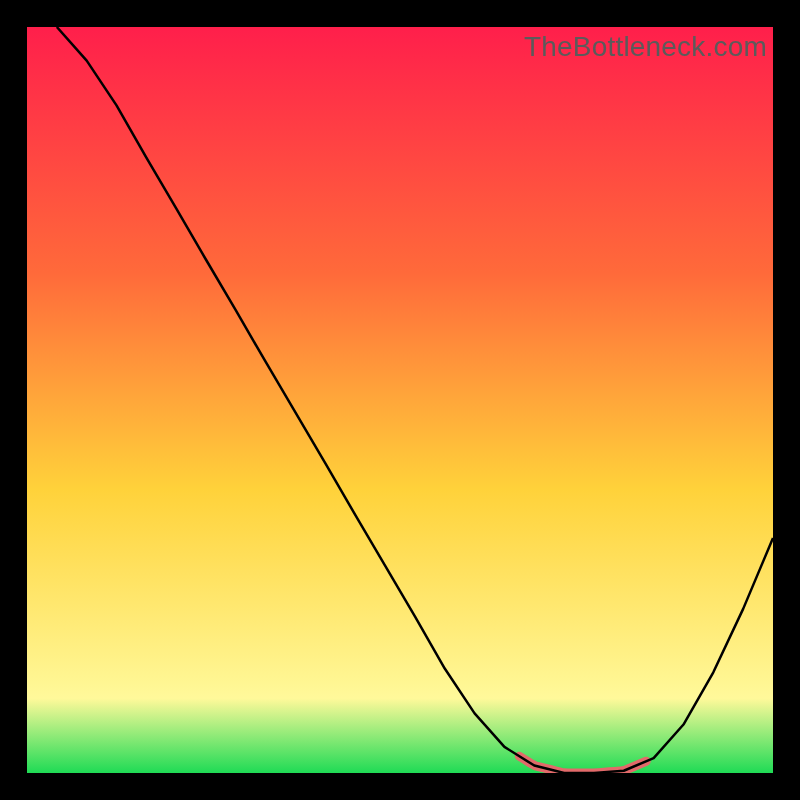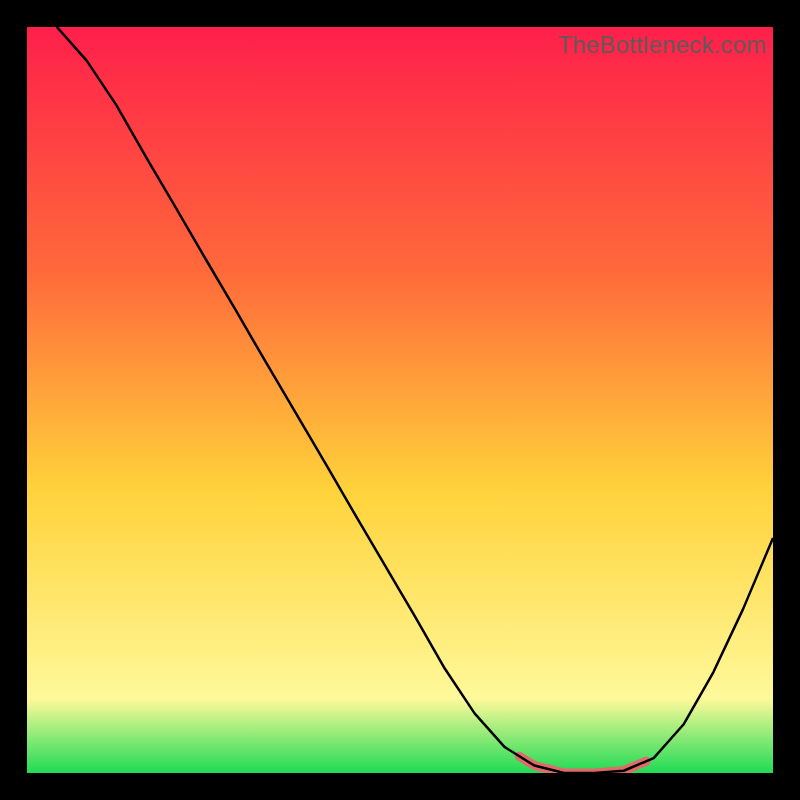--- a/index.html
+++ b/index.html
@@ -24,21 +24,21 @@
     left: 0;
     top: 0;
     width: 746px;
     height: 746px;
   }
   .watermark {
     position: absolute;
     top: 4px;
     right: 6px;
     color: #5b5b5b;
-    font-size: 24px;
+    font-size: 28px;
     font-weight: 500;
     letter-spacing: 0.2px;
     user-select: none;
   }
 </style>
 </head>
 <body>
 
 <div class="frame">
   <svg class="plot" viewBox="0 0 746 746" preserveAspectRatio="none">

